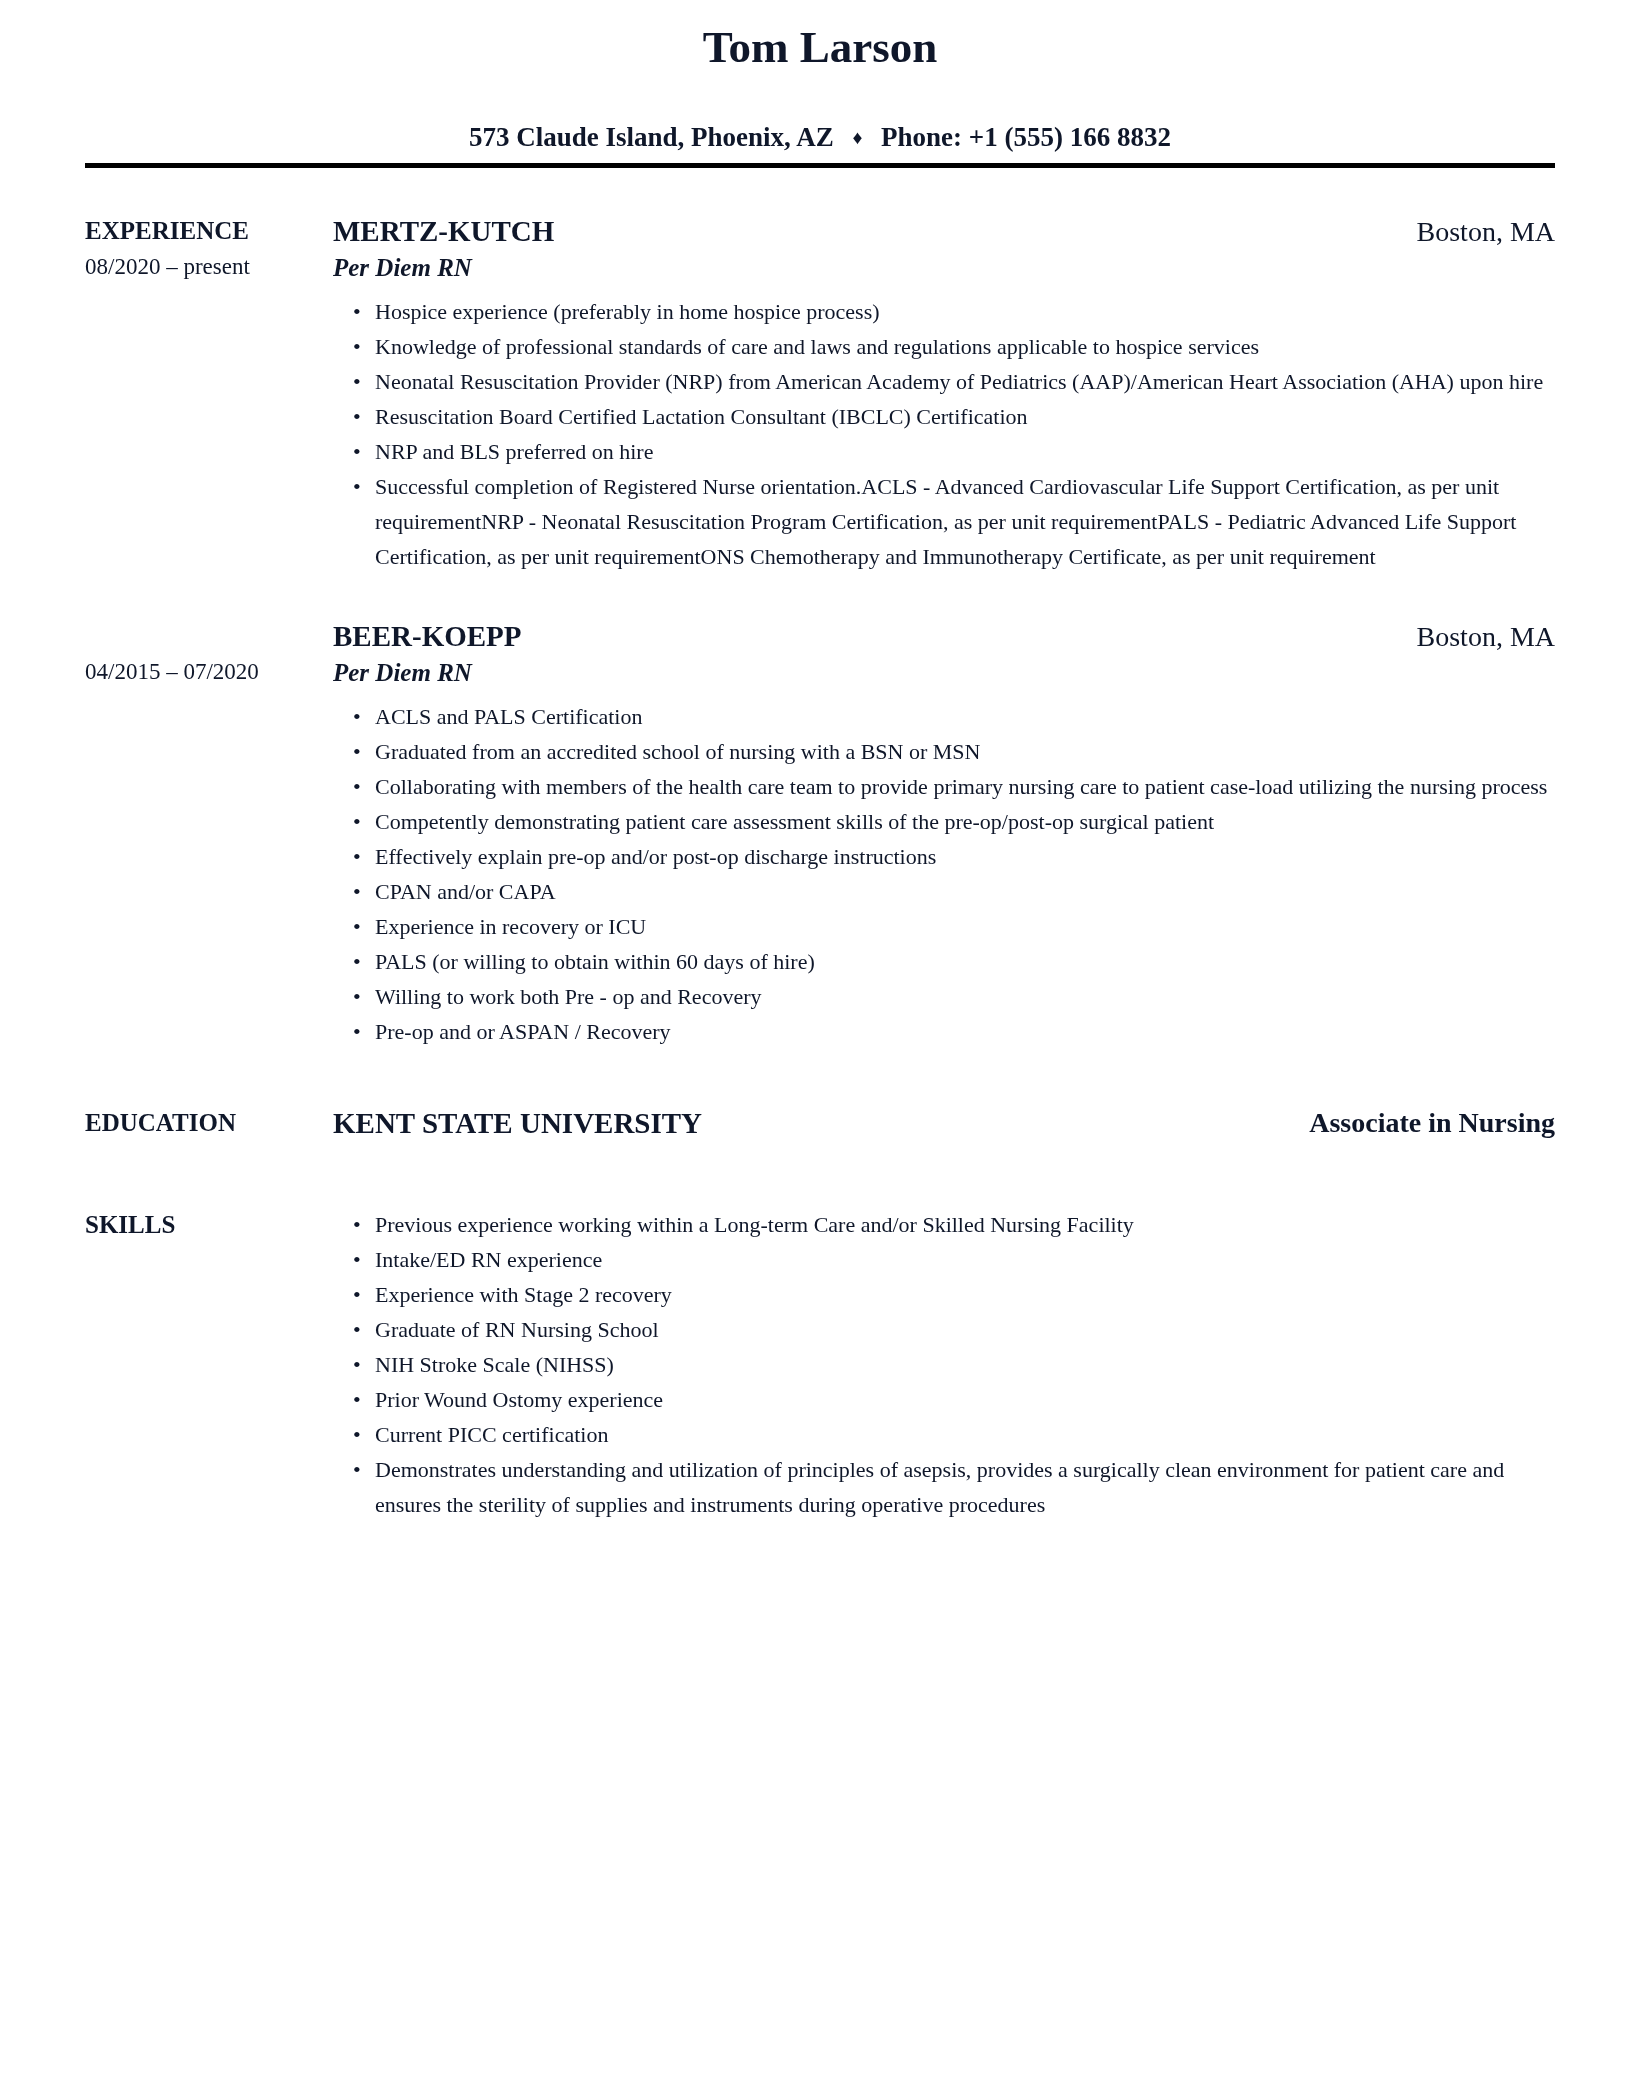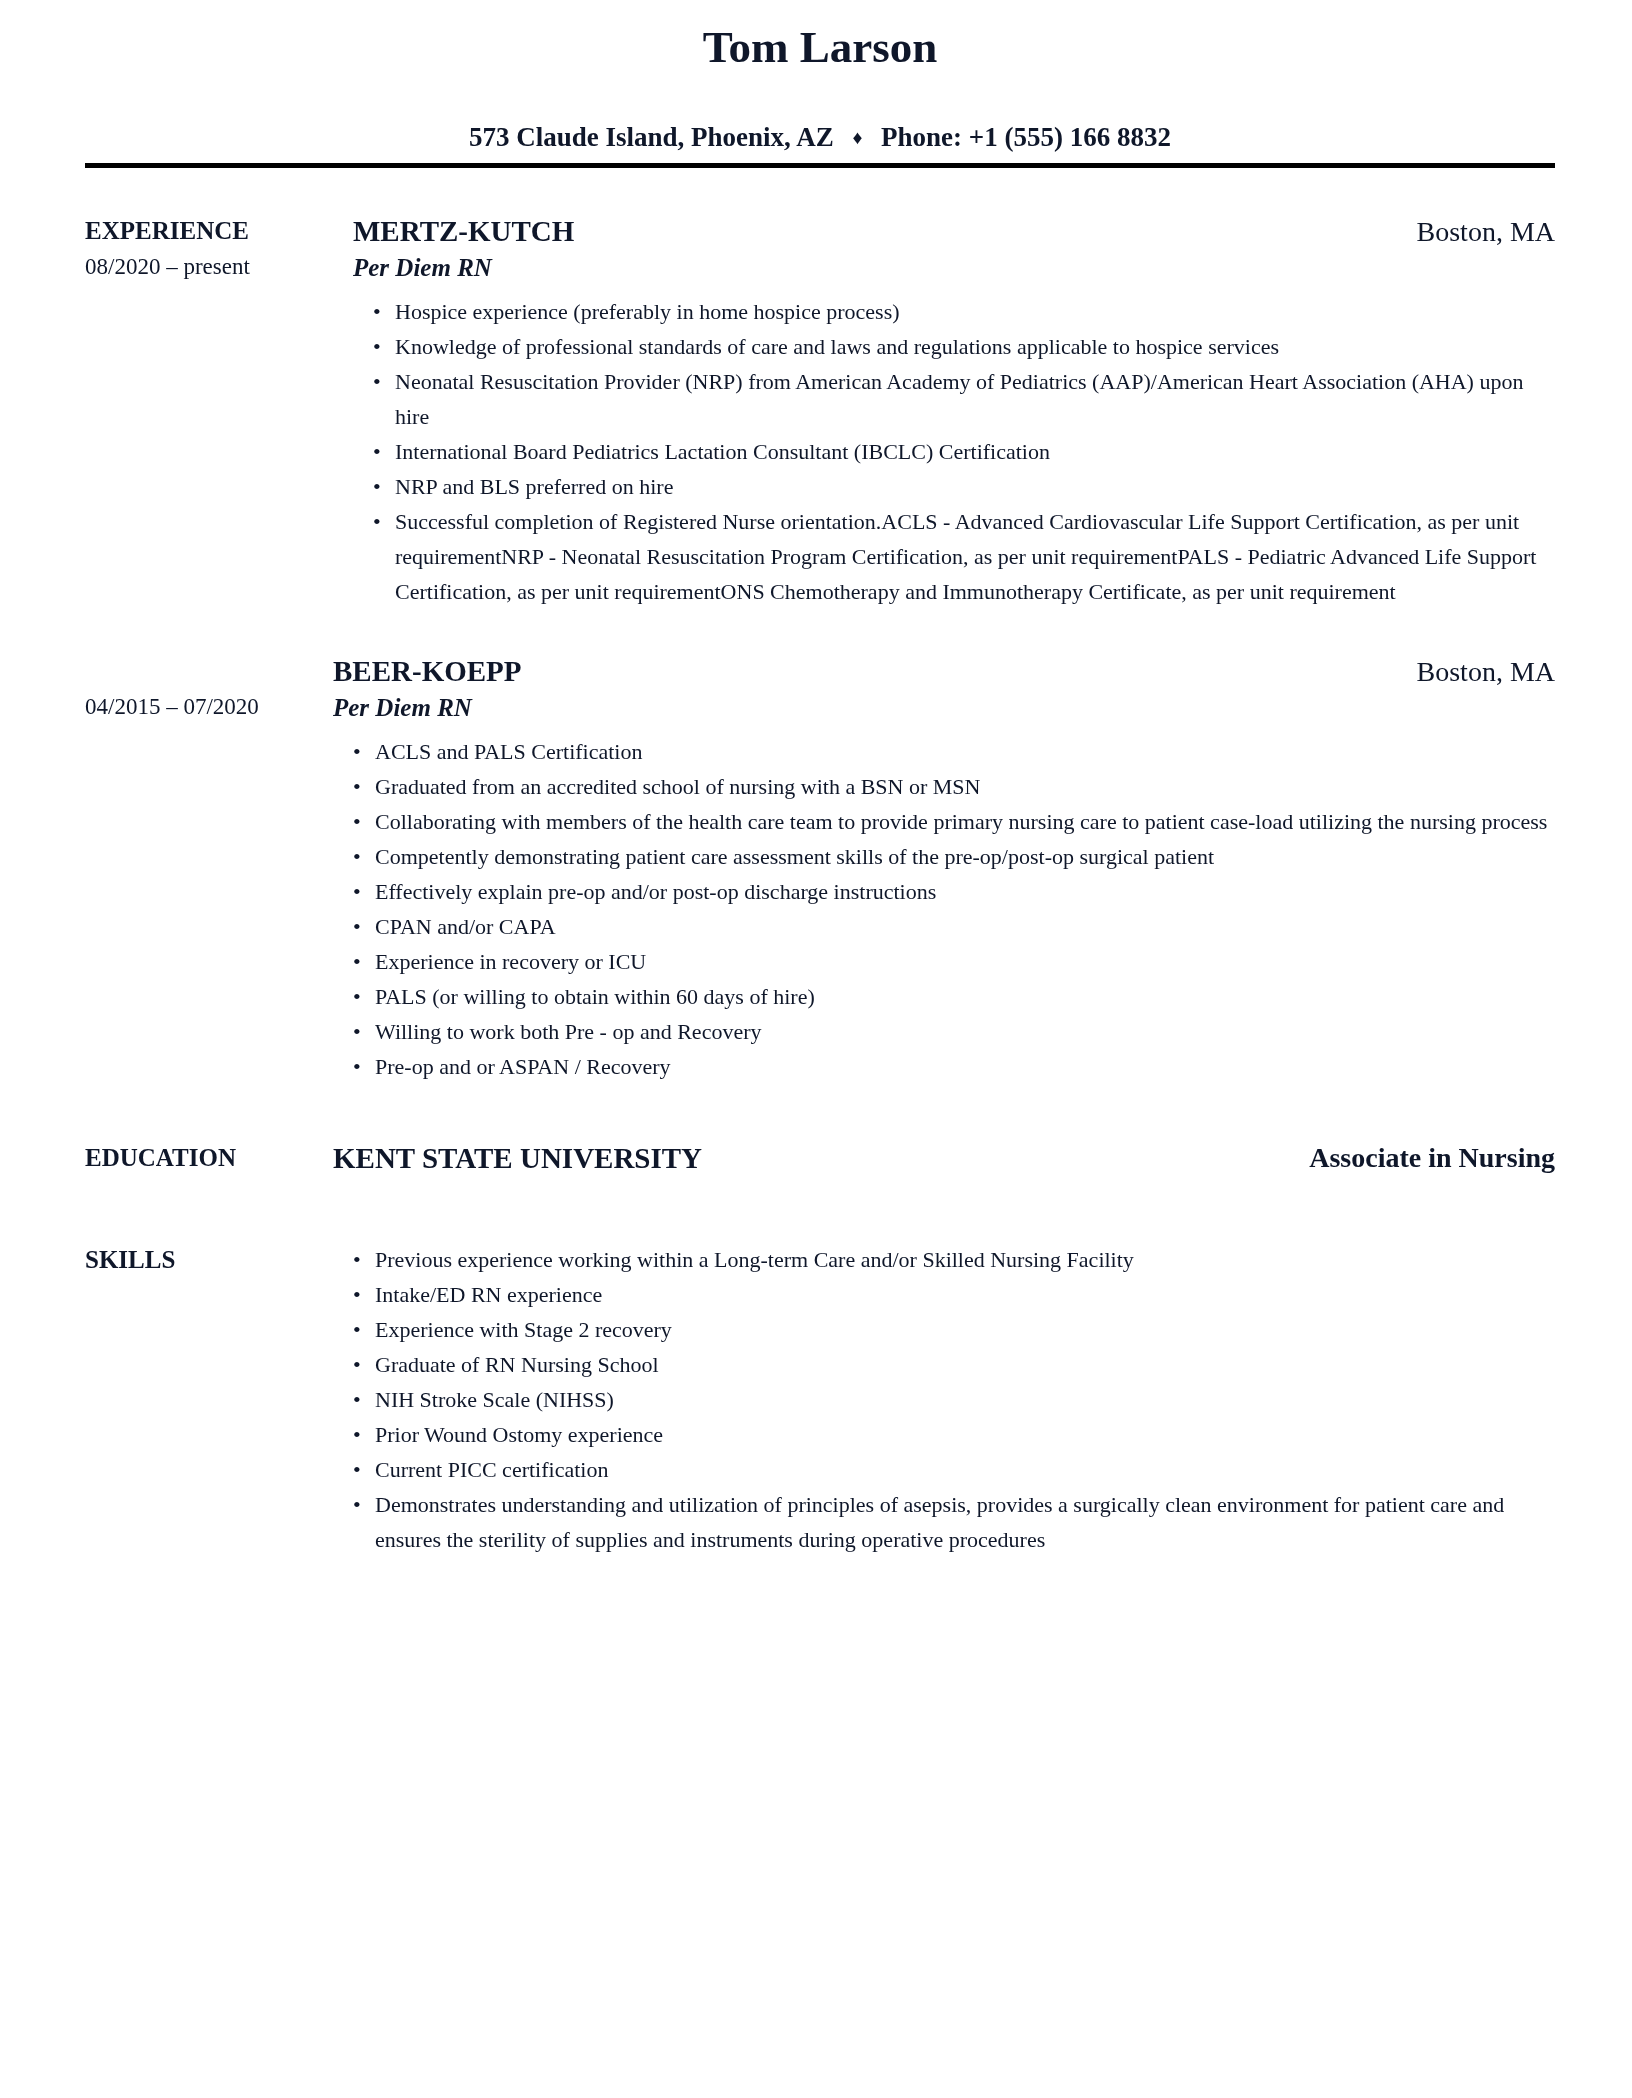--- a/index.html
+++ b/index.html
@@ -96,21 +96,21 @@
 
   .eduhead {
     display: flex;
     justify-content: space-between;
     align-items: flex-start;
     line-height: 36px;
   }
   .school { font-size: 29px; font-weight: bold; }
   .degree { font-size: 28px; font-weight: bold; }
 
-  #job1      { margin-top: 45px; gap: 20px; }
+  #job1      { margin-top: 45px; }
   #job2      { margin-top: 44px; }
   #education { margin-top: 56px; }
   #skills    { margin-top: 66px; }
   #skills .sec-label { line-height: 35px; }
 </style>
 </head>
 <body>
 
 <div class="page">
 
@@ -134,21 +134,21 @@
       <div class="right">
         <div class="jobhead">
           <span class="company">MERTZ-KUTCH</span>
           <span class="location">Boston, MA</span>
         </div>
         <div class="jobtitle">Per Diem RN</div>
         <ul class="bullets">
             <li>Hospice experience (preferably in home hospice process)</li>
             <li>Knowledge of professional standards of care and laws and regulations applicable to hospice services</li>
             <li>Neonatal Resuscitation Provider (NRP) from American Academy of Pediatrics (AAP)/American Heart Association (AHA) upon hire</li>
-            <li>International Board Pediatrics Lactation Consultant (IBCLC) Certification</li>
+            <li>Resuscitation Board Certified Lactation Consultant (IBCLC) Certification</li>
             <li>NRP and BLS preferred on hire</li>
             <li>Successful completion of Registered Nurse orientation.ACLS - Advanced Cardiovascular Life Support Certification, as per unit requirementNRP - Neonatal Resuscitation Program Certification, as per unit requirementPALS - Pediatric Advanced Life Support Certification, as per unit requirementONS Chemotherapy and Immunotherapy Certificate, as per unit requirement</li>
           </ul>
       </div>
     </section>
 
     <section class="row" id="job2">
       <div class="left">
         <div class="dates offset">04/2015 – 07/2020</div>
       </div>

